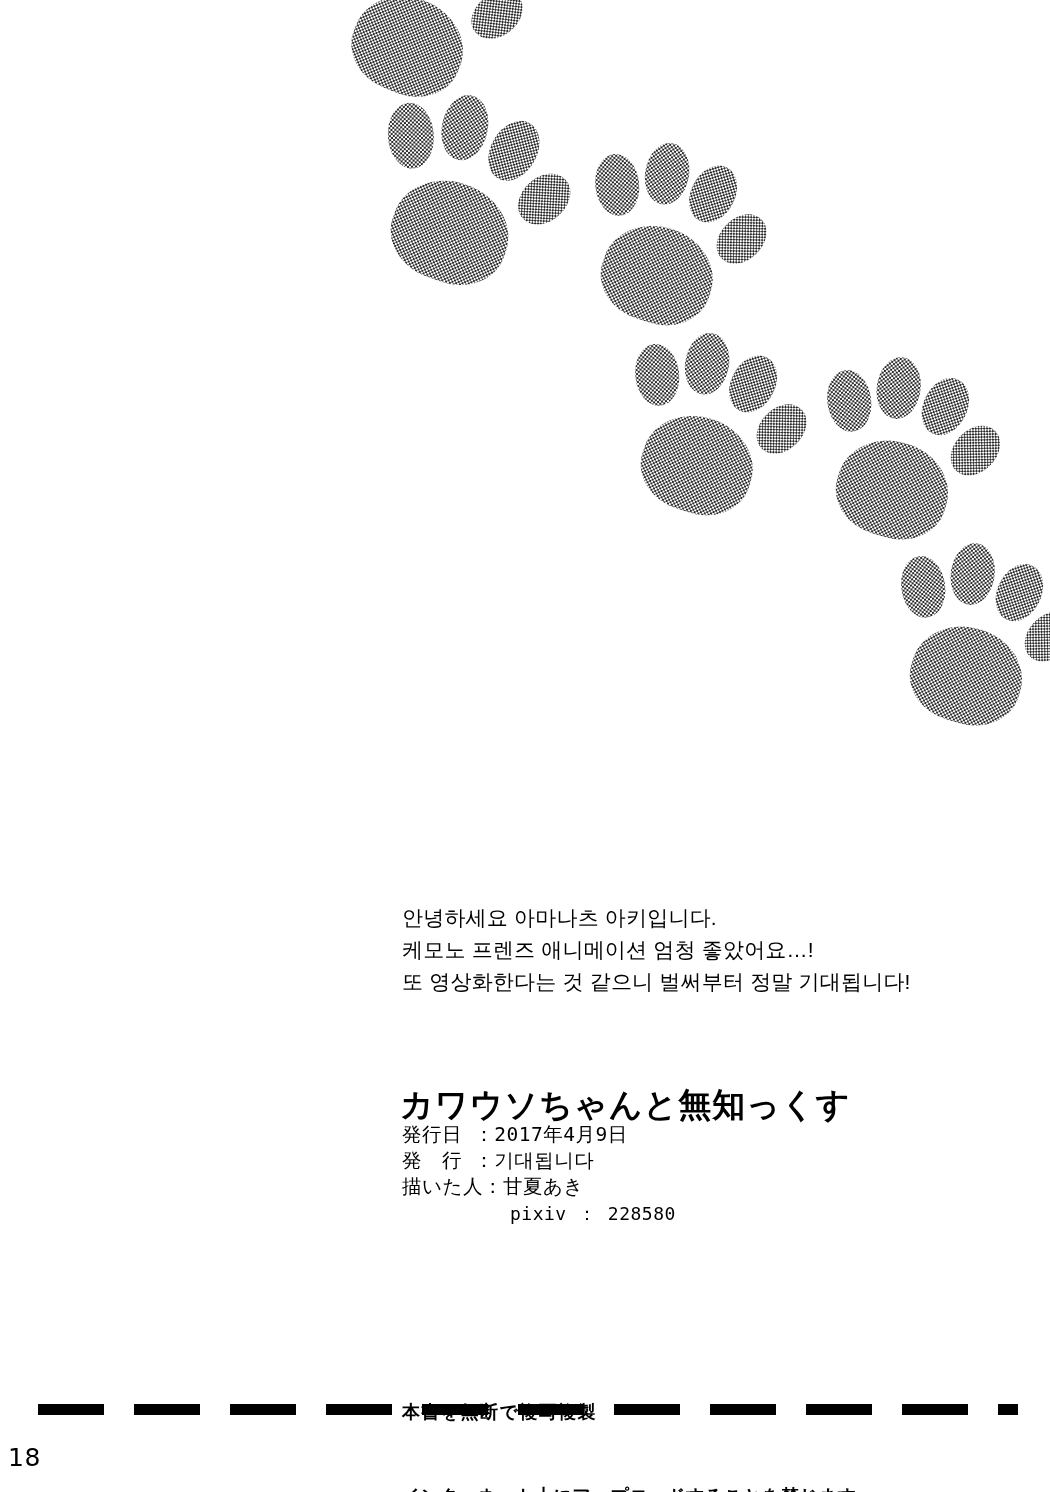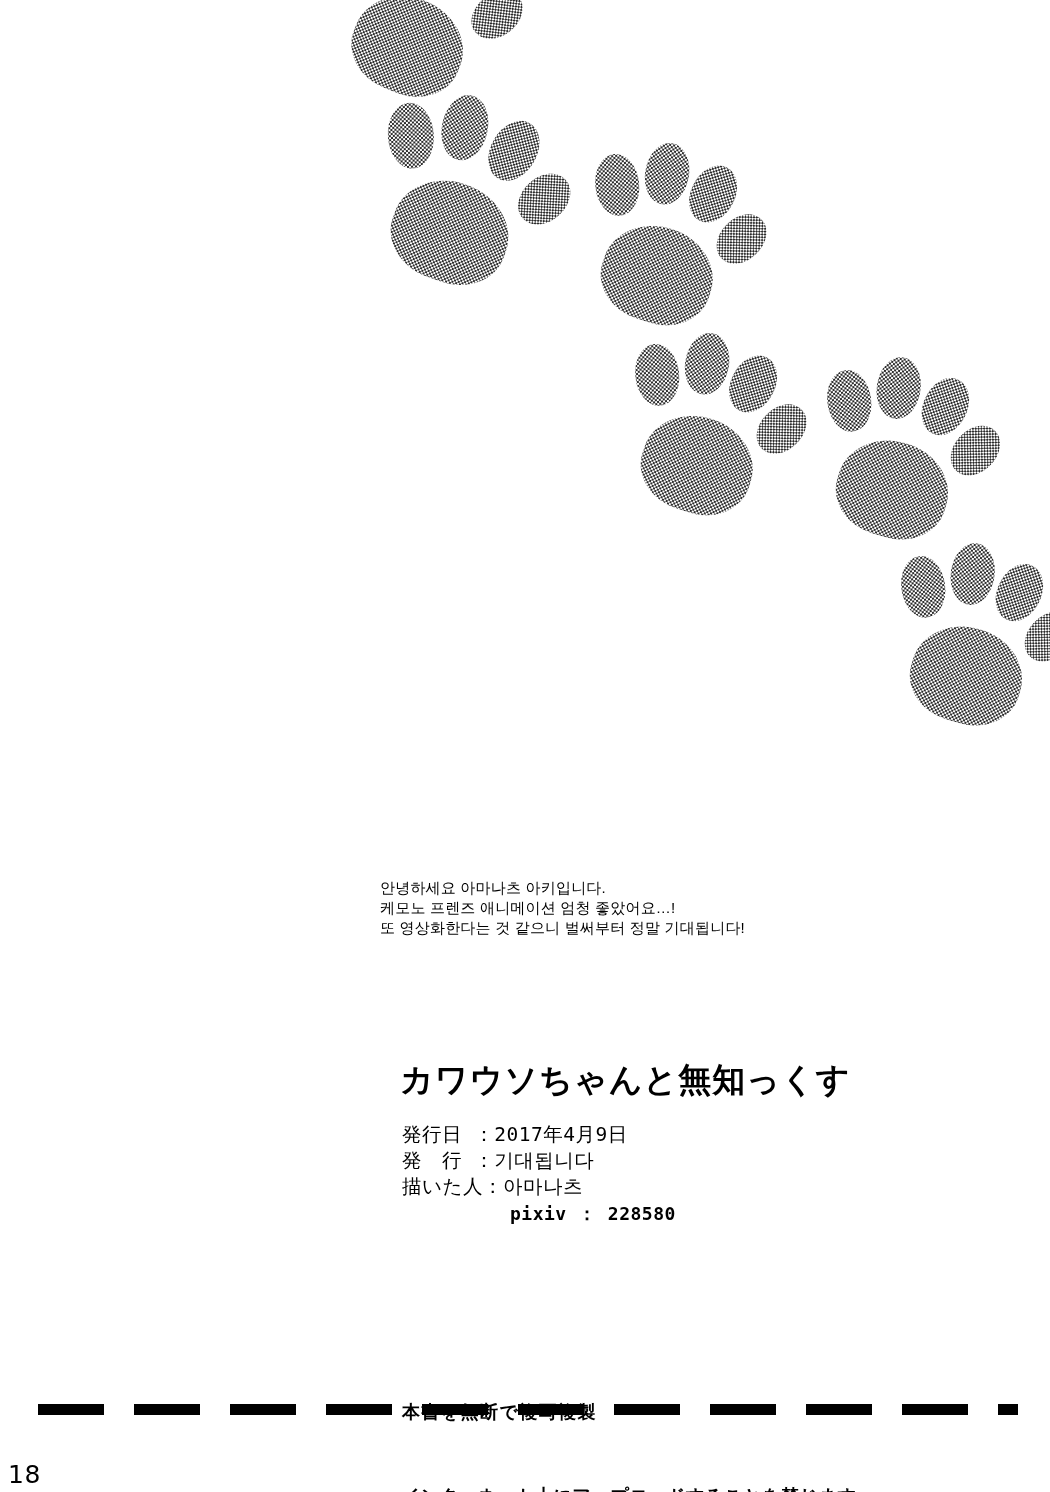--- a/index.html
+++ b/index.html
@@ -37,36 +37,36 @@
       radial-gradient(#ffffff 0.9px, transparent 1px),
       radial-gradient(#ffffff 0.9px, transparent 1px);
     background-size: 4px 4px, 4px 4px;
     background-position: 0 0, 2px 2px;
     border-radius: 50%;
   }
 
   
   #afterword {
     position: absolute;
-    left: 380px;
+    left: 402px;
     top: 838px;
     width: 560px;
-    font-size: 15px;
-    line-height: 20px;
+    font-size: 21px;
+    line-height: 32px;
     letter-spacing: 0.2px;
     white-space: pre-wrap;
   }
   #afterword .para + .para {
     margin-top: 22px;
   }
 
   #colophon-title {
     position: absolute;
     left: 400px;
-    top: 1058px;
+    top: 1083px;
     font-family: Liberation Mono, monospace;
     font-weight: bold;
     font-size: 33px;
     letter-spacing: 1px;
     white-space: nowrap;
   }
 
   #colophon {
     position: absolute;
     left: 402px;
@@ -77,21 +77,20 @@
     letter-spacing: 0.5px;
   }
   #colophon .row {
     display: block;
     white-space: pre;
   }
   #colophon .row.indent {
     padding-left: 108px;
     font-size: 18px;
     line-height: 27px;
-    font-weight: bold;
   }
 
   #notice {
     position: absolute;
     left: 402px;
     top: 1342px;
     font-family: "DejaVu Sans", sans-serif;
     font-size: 18px;
     line-height: 28px;
     letter-spacing: 1.4px;
@@ -115,21 +114,20 @@
   }
 
   
   #page-number {
     position: absolute;
     left: 8px;
     top: 1443px;
     font-family: "DejaVu Sans", sans-serif;
     font-size: 25px;
     letter-spacing: 0.5px;
-    margin-top: 17px;
   }
 </style>
 </head>
 <body>
 
 <div id="paw-layer">
 
   <div class="paw" style="left:330px; top:-78px; width:190px; height:190px; transform: rotate(22deg);">
 
     <div class="toe" style="left:98px; top:2px;  width:44px; height:60px; transform: rotate(12deg);"></div>
@@ -183,21 +181,21 @@
   <div class="para">안녕하세요 아마나츠 아키입니다.
 케모노 프렌즈 애니메이션 엄청 좋았어요…!
 또 영상화한다는 것 같으니 벌써부터 정말 기대됩니다!</div>
 </div>
 
 <div id="colophon-title">カワウソちゃんと無知っくす</div>
 
 <div id="colophon">
   <span class="row">発行日 ：2017年4月9日</span>
   <span class="row">発　行 ：기대됩니다</span>
-  <span class="row">描いた人：아마나츠</span>
+  <span class="row">描いた人：甘夏あき</span>
   <span class="row indent">pixiv ： 228580</span>
 </div>
 
 <div id="notice">
   <div class="line1">本書を無断で複写複製</div>
   <div class="line2">インターネット上にアップロードすることを禁じます</div>
 </div>
 
 <div id="dash-rule"></div>
 

